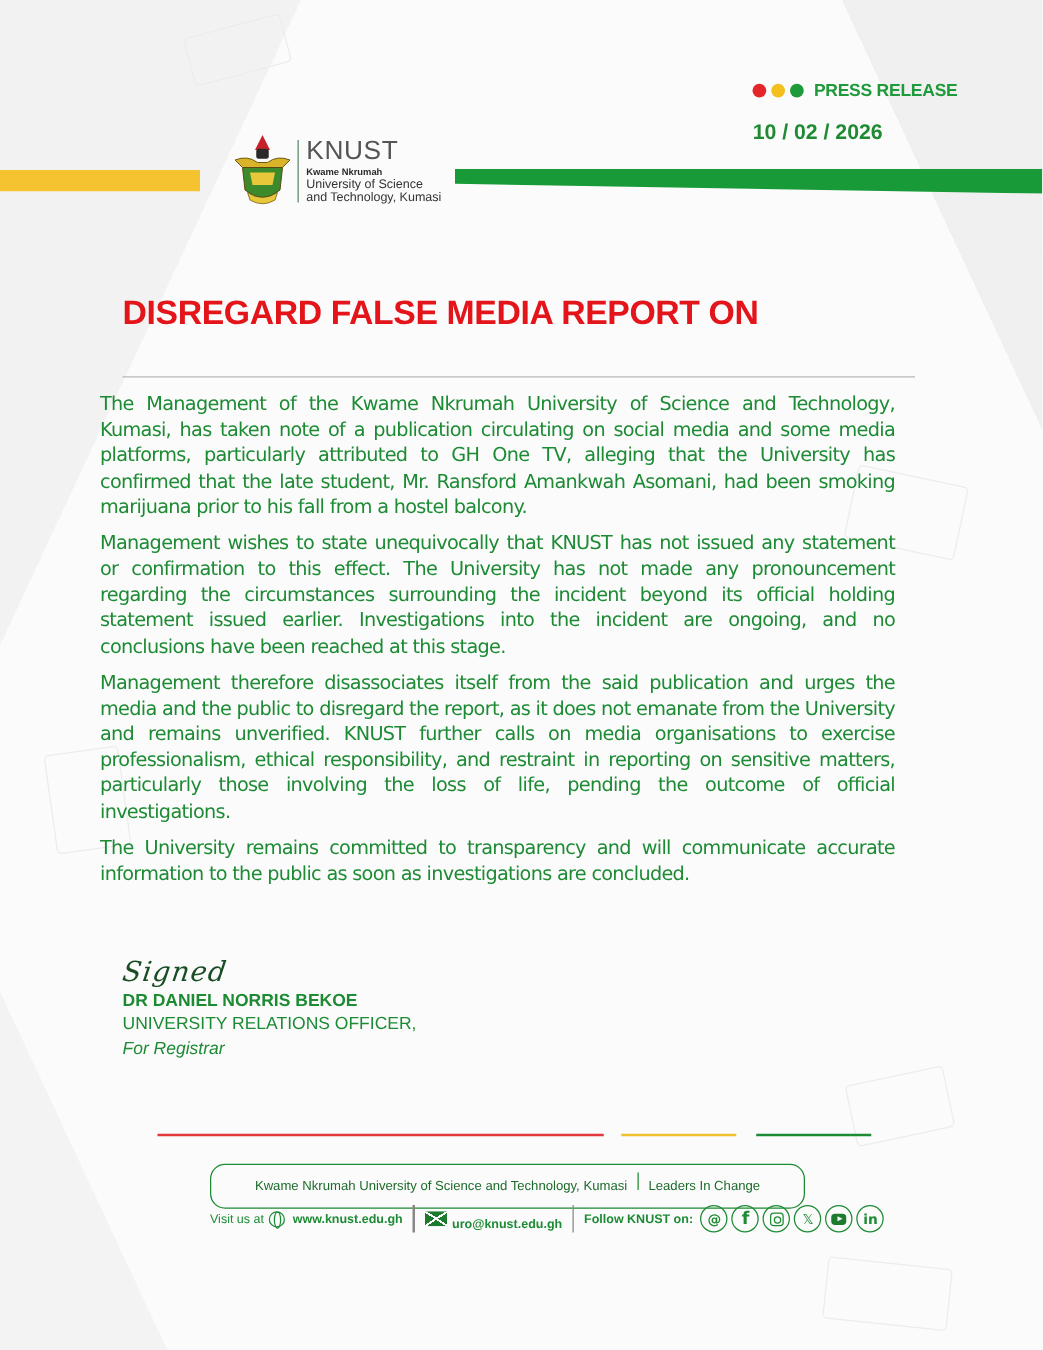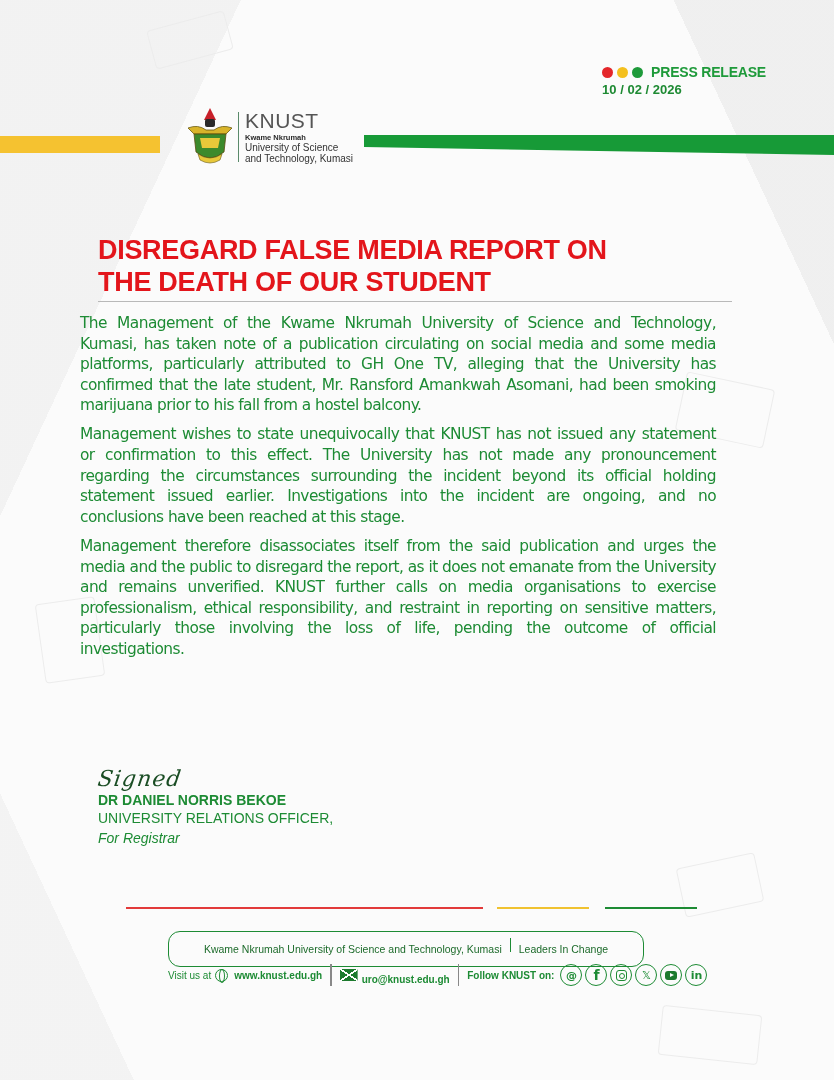--- a/index.html
+++ b/index.html
@@ -24,21 +24,21 @@
   .press {
     position: absolute; top: 64px; right: 68px; text-align: left;
   }
   .press-row { display: flex; align-items: center; justify-content: flex-end; gap: 4px; }
   .dot { width: 11px; height: 11px; border-radius: 50%; display: inline-block; }
   .press-label {
     color: #1e9a3a; font-weight: bold; font-size: 14px; margin-left: 4px;
     letter-spacing: -0.2px;
   }
   .press-date {
-    color: #1e8a33; font-weight: bold; font-size: 13px; margin-top: 2px;
+    color: #1e8a33; font-weight: bold; font-size: 17px; margin-top: 16px;
     padding-right: 2px;
   }
   .yellow-bar {
     position: absolute; left: 0; top: 136px; width: 160px; height: 17px;
     background: #f5c230;
   }
   .green-bar {
     position: absolute; left: 364px; top: 135px; width: 470px; height: 20px;
     background: #179a37;
     clip-path: polygon(0 0, 100% 0, 100% 100%, 0 60%);
@@ -181,28 +181,28 @@
   <div class="logo-text">
     <div class="logo-knust">KNUST</div>
     <div class="logo-line1">Kwame Nkrumah</div>
     <div class="logo-line2">University of Science</div>
     <div class="logo-line3">and Technology, Kumasi</div>
   </div>
 </div>
 
 <h1 class="title">
   <span>DISREGARD FALSE MEDIA REPORT ON</span><br>
-  <span>THE DEATH OF OUR STUDENT</span>
 </h1>
 <div class="title-rule"></div>
 
 <div class="body">
   <p class="para">The Management of the Kwame Nkrumah University of Science and Technology, Kumasi, has taken note of a publication circulating on social media and some media platforms, particularly attributed to GH One TV, alleging that the University has confirmed that the late student, Mr. Ransford Amankwah Asomani, had been smoking marijuana prior to his fall from a hostel balcony.</p>
   <p class="para">Management wishes to state unequivocally that KNUST has not issued any statement or confirmation to this effect. The University has not made any pronouncement regarding the circumstances surrounding the incident beyond its official holding statement issued earlier. Investigations into the incident are ongoing, and no conclusions have been reached at this stage.</p>
   <p class="para">Management therefore disassociates itself from the said publication and urges the media and the public to disregard the report, as it does not emanate from the University and remains unverified. KNUST further calls on media organisations to exercise professionalism, ethical responsibility, and restraint in reporting on sensitive matters, particularly those involving the loss of life, pending the outcome of official investigations.</p>
+  <p class="para">The University remains committed to transparency and will communicate accurate information to the public as soon as investigations are concluded.</p>
 </div>
 
 <div class="sig">
   <div class="sig-script">Signed</div>
   <div class="sig-name">DR DANIEL NORRIS BEKOE</div>
   <div class="sig-role">UNIVERSITY RELATIONS OFFICER,</div>
   <div class="sig-for">For Registrar</div>
 </div>
 
 <div class="rule rule-red"></div>

